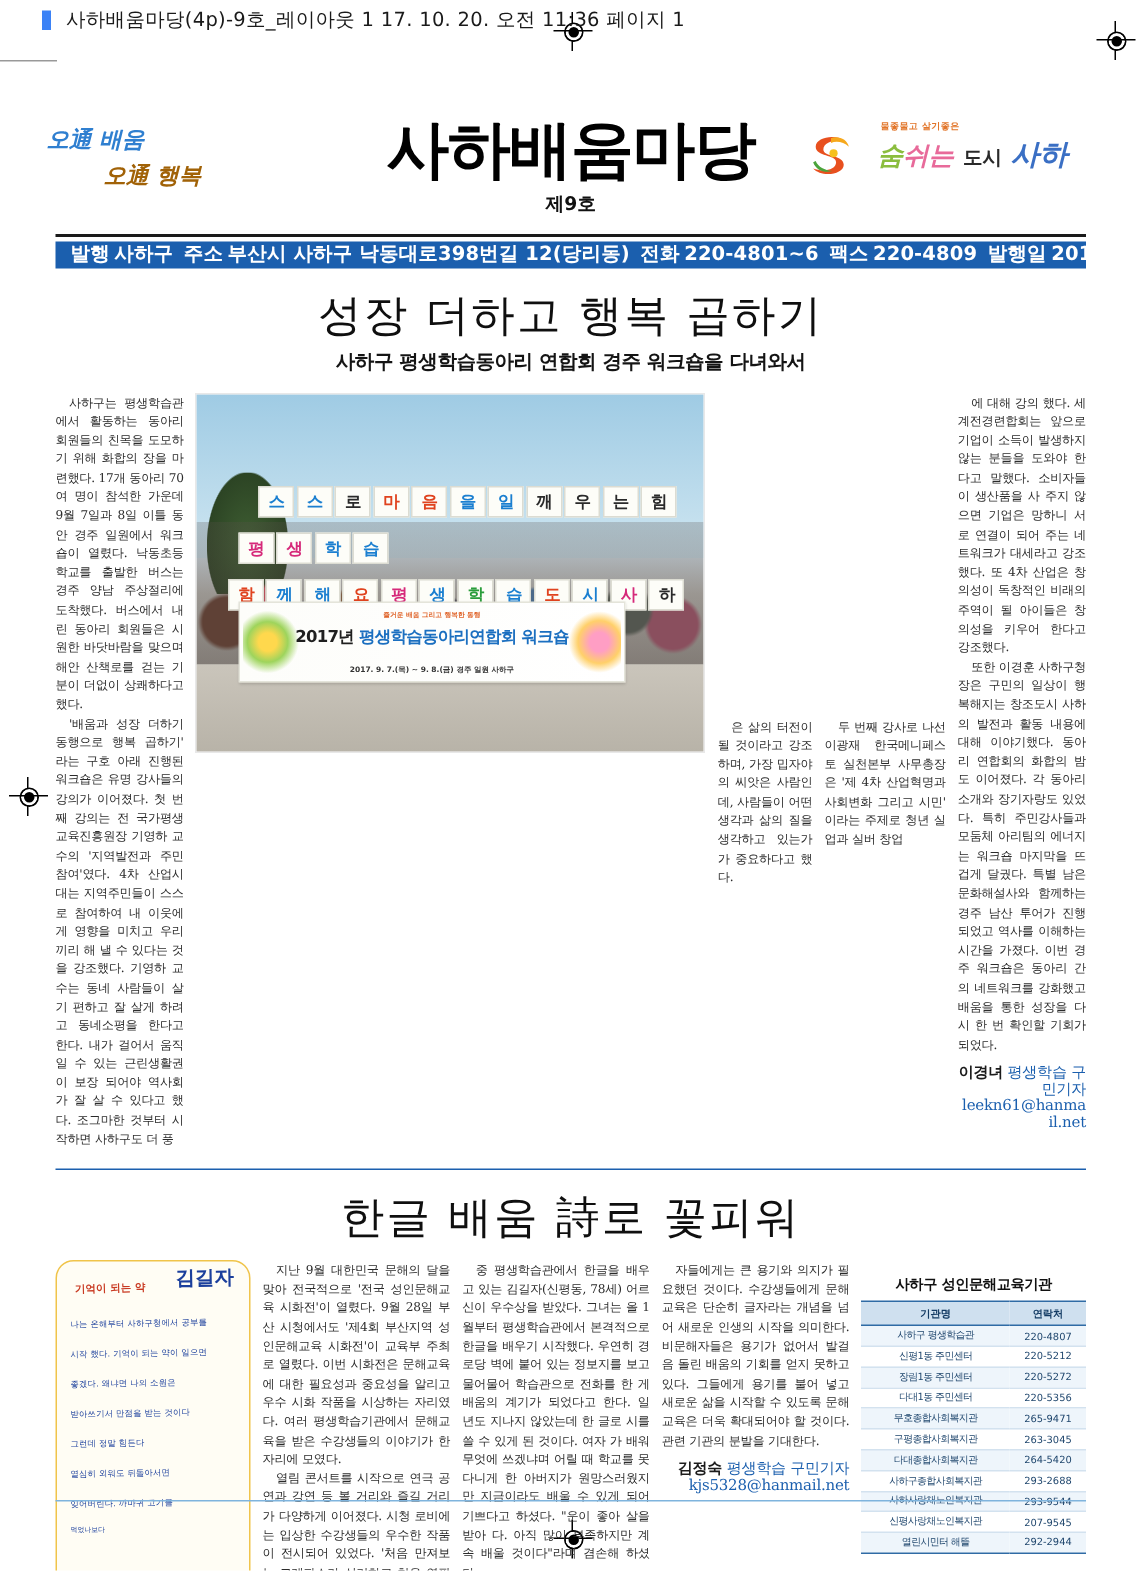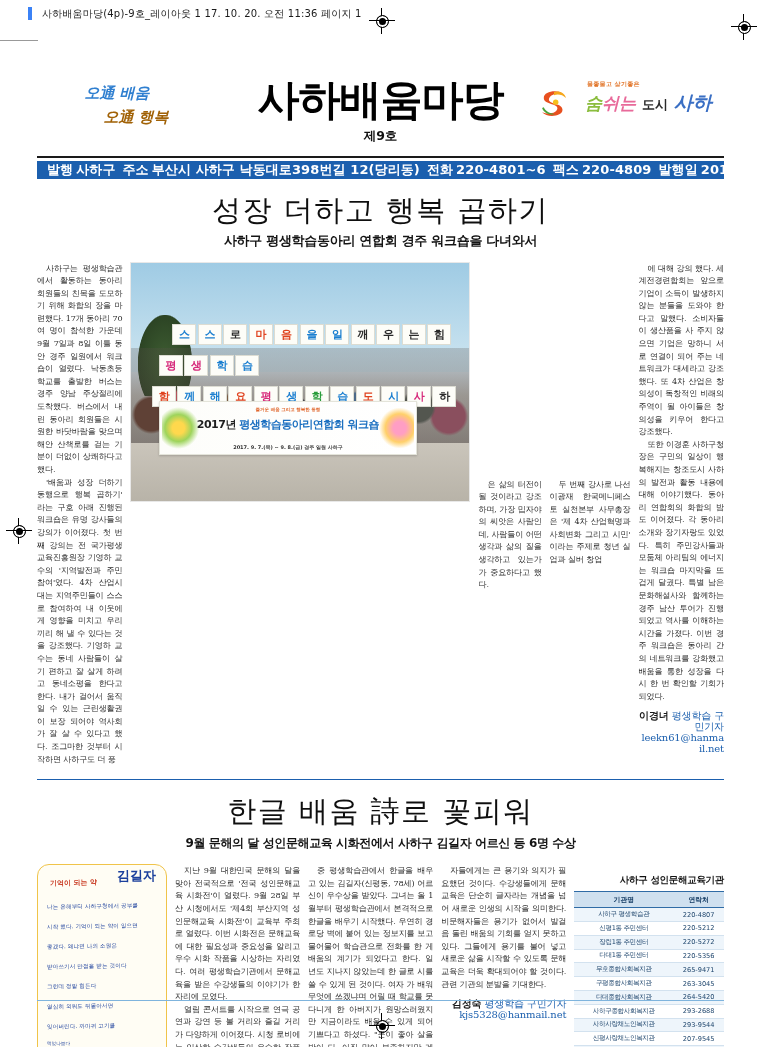--- a/index.html
+++ b/index.html
@@ -41,26 +41,26 @@
   .reg-tl { left: 369px; top: 8px; }
   .reg-bl { left: 369px; top: 1013px; }
   .reg-lm { left: 6px; top: 518px; }
   .reg-rm { left: 731px; top: 14px; }
 
   
   .file-header {
     position: absolute;
     left: 28px;
     top: 7px;
-    font-size: 10px;
+    font-size: 13px;
     color: #1a1a1a;
     letter-spacing: 0.2px;
     white-space: nowrap;
     padding-left: 10px;
-    border-left: 4px solid #3b82f6;
+    border-left: 6px solid #3b82f6;
     line-height: 13px;
   }
   .header-rule {
     position: absolute;
     left: 0; top: 40px;
     width: 38px; height: 1px;
     background: #999;
   }
 
   
@@ -74,21 +74,21 @@
   
   .masthead {
     position: relative;
     height: 86px;
     border-bottom: 2.5px solid #1a1a1a;
   }
   .logo-left {
     position: absolute;
     left: 16px; top: 14px;
     width: 150px; height: 62px;
-    text-align: center;
+    text-align: left;
   }
   .logo-left .ln1, .logo-left .ln2 {
     font-family: "DejaVu Sans", sans-serif;
     font-weight: bold;
     font-size: 15px;
     font-style: italic;
     white-space: nowrap;
   }
   .logo-left .ln1 { color: #2f7fd0; margin-left: -22px; }
   .logo-left .ln2 { color: #a16207; margin-left: 16px; margin-top: 5px; }
@@ -372,21 +372,21 @@
 
   .low-cols {
     display: flex;
     gap: 8px;
     margin-top: 12px;
     align-items: flex-start;
   }
 
   
   .tbl-title {
-    text-align: right;
+    text-align: center;
     font-size: 9.5px;
     font-weight: bold;
     color: #111;
     margin: 10px 0 4px 0;
     letter-spacing: -0.3px;
   }
   table.contacts {
     width: 100%;
     border-collapse: collapse;
     font-size: 6.6px;
@@ -564,21 +564,20 @@
         </div>
       </div>
 
     </div>
   </div>
 
   <div class="divider"></div>
 
   <div class="article">
     <div class="headline">한글 배움 詩로 꽃피워</div>
-    <div class="subhead-2">9월 문해의 달 성인문해교육 시화전에서 사하구 김길자 어르신 등 6명 수상</div>
 
     <div class="low-cols">
 
       <div class="poem-card">
         <div class="ptitle">기억이 되는 약</div>
         <div class="pauthor">김길자</div>
         <div class="pline" style="top:38px">나는 온해부터 사하구청에서 공부를</div>
         <div class="pline" style="top:58px">시작 했다. 기억이 되는 약이 일으면</div>
         <div class="pline" style="top:78px">좋겠다. 왜냐면 나의 소원은</div>
         <div class="pline" style="top:98px">받아쓰기서 만점을 받는 것이다</div>

